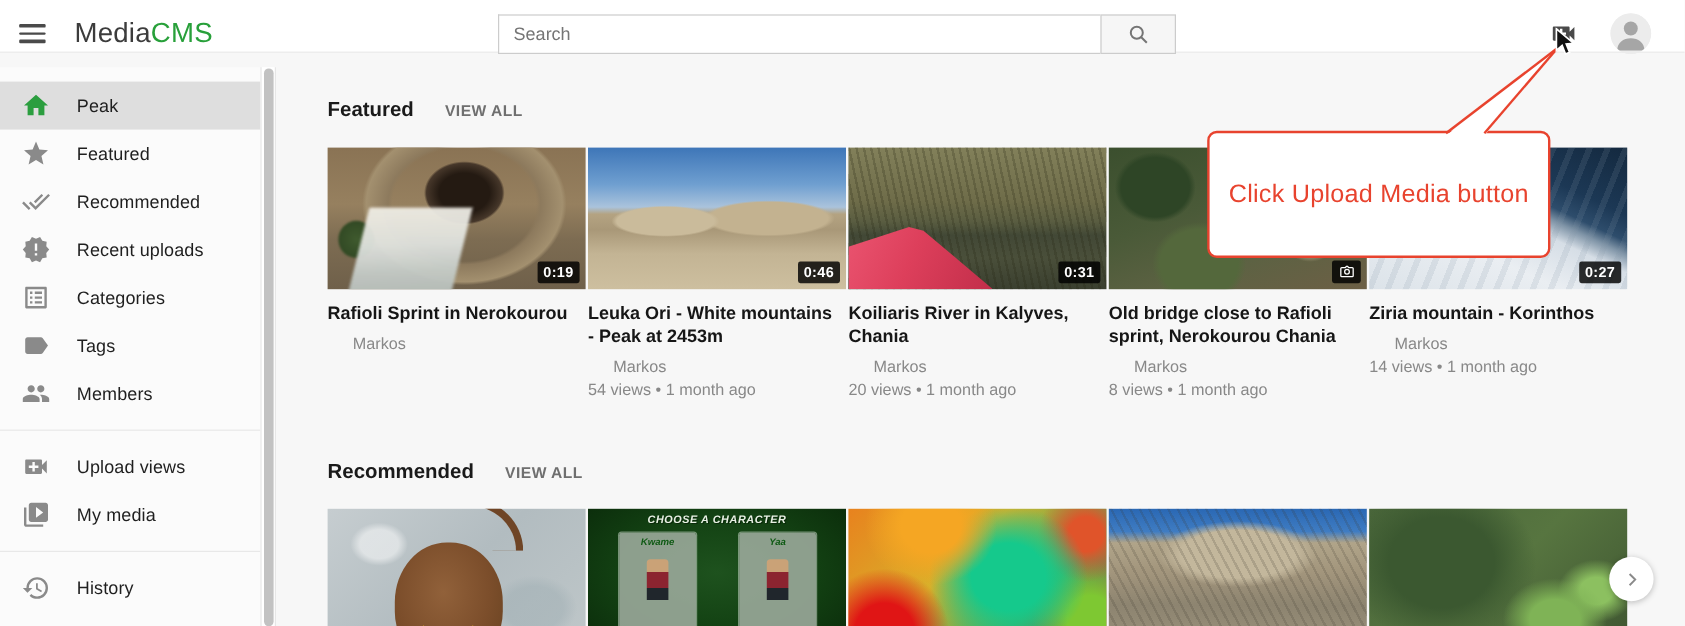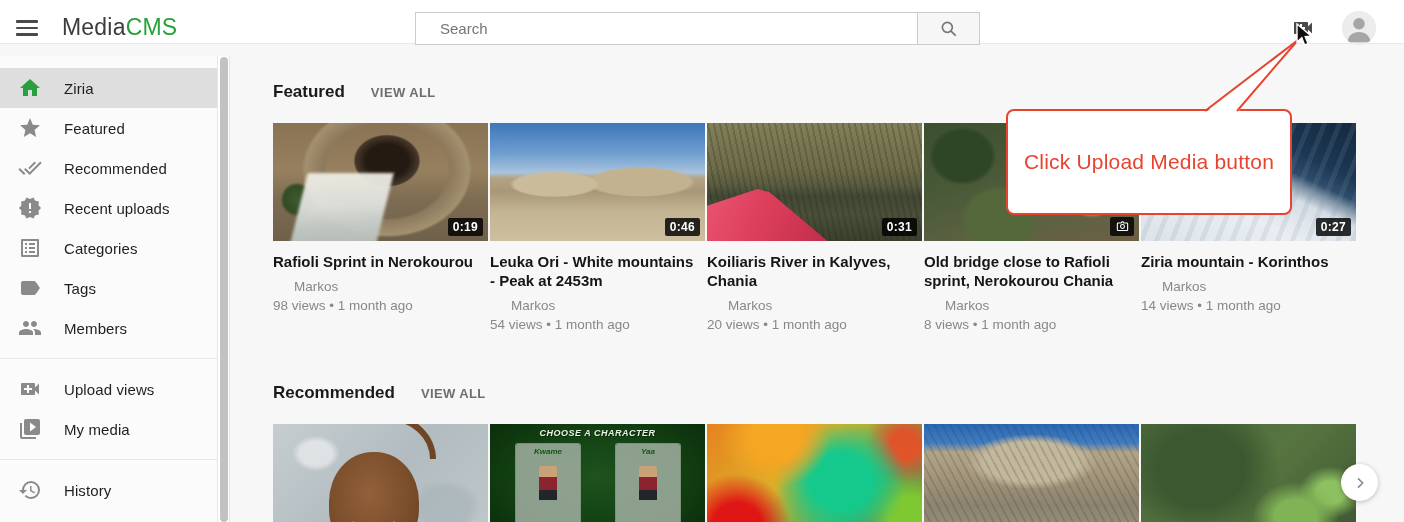--- a/index.html
+++ b/index.html
@@ -7,21 +7,21 @@
   body { font-family:"Liberation Sans","DejaVu Sans",sans-serif; background:#f7f7f7; position:relative; }
 
   
   .header { position:absolute; top:0; left:0; width:1404px; height:44px; background:#fff; border-bottom:1px solid #e9e9e9; z-index:30; }
   .hamburger { position:absolute; left:16px; top:17px; width:24px; height:22px; display:flex; flex-direction:column; justify-content:center; gap:4px; cursor:pointer; }
   .hamburger span { display:block; width:22px; height:2.6px; background:#4a4a4a; border-radius:1px; }
   .logo { position:absolute; left:62px; top:14px; font-size:23px; font-weight:500; letter-spacing:.2px; }
   .logo .m { color:#3c3c3c; }
   .logo .c { color:#28a03a; }
   .searchwrap { position:absolute; left:415px; top:12px; height:33px; display:flex; }
-  .searchinput { width:502px; height:33px; border:1px solid #ccc; border-right:none; background:#fff; font-size:15px; color:#333; padding:0 24px; outline:none; font-family:"Liberation Sans",sans-serif; }
+  .searchinput { width:502px; height:33px; border:1px solid #ccc; border-right:none; background:#fff; font-size:15px; color:#333; padding:0 12px; outline:none; font-family:"Liberation Sans",sans-serif; }
   .searchinput::placeholder { color:#757575; }
   .searchbtn { width:63px; height:33px; border:1px solid #ccc; background:#f6f6f6; display:flex; align-items:center; justify-content:center; cursor:pointer; }
   .uploadicon { position:absolute; right:89px; top:16px; width:24px; height:24px; cursor:pointer; }
   .avatar { position:absolute; right:28px; top:11px; width:34px; height:34px; border-radius:50%; overflow:hidden; background:#ececec; cursor:pointer; }
 
   
   .sidebar { position:absolute; top:56px; left:0; width:217px; height:466px; background:#fbfbfb; z-index:20; padding-top:12px; }
   .scrollstrip { position:absolute; top:56px; left:217px; width:13px; height:466px; background:#fff; border-left:1px solid #e6e6e6; border-right:1px solid #e6e6e6; z-index:21; }
   .scrollthumb { position:absolute; left:2px; top:1px; width:8px; height:465px; background:#c2c2c2; border-radius:4px; }
   .sbitem { height:40px; display:flex; align-items:center; padding-left:18px; gap:22px; cursor:pointer; }
@@ -153,21 +153,21 @@
         <path fill="#a6a6a6" d="M4 22c0-4.5 3.6-7.2 8-7.2s8 2.7 8 7.2H4z"></path>
       </svg>
   </div>
 </div>
 
 <div class="sidebar">
   <div class="sbitem active">
     <svg class="sbicon" viewBox="0 0 24 24">
         <path fill="#2b9e3f" d="M10 20v-6h4v6h5v-8h3L12 3 2 12h3v8z"></path>
       </svg>
-    <span class="lbl">Ziria</span>
+    <span class="lbl">Peak</span>
   </div>
   <div class="sbitem">
     <svg class="sbicon" viewBox="0 0 24 24">
         <path fill="#8a8a8a" d="M12 17.27 18.18 21l-1.64-7.03L22 9.24l-7.19-.61L12 2 9.19 8.63 2 9.24l5.46 4.73L5.82 21z"></path>
       </svg>
     <span class="lbl">Featured</span>
   </div>
   <div class="sbitem">
     <svg class="sbicon" viewBox="0 0 24 24">
         <path fill="#8a8a8a" d="M18 7l-1.41-1.41-6.34 6.34 1.41 1.41L18 7zm4.24-1.41L11.66 16.17 7.48 12l-1.41 1.41L11.66 19l12-12-1.42-1.41zM.41 13.41 6 19l1.41-1.41L1.83 12 .41 13.41z"></path>
@@ -232,21 +232,20 @@
 
   <div class="cardrow first">
     <div class="card">
       <div class="thumb t-f1">
           <div class="veg"></div>
           <div class="wf"></div>
         <span class="dur">0:19</span>
         </div>
       <div class="ctitle">Rafioli Sprint in Nerokourou</div>
       <div class="cauthor">Markos</div>
-      <div class="cmeta">98 views • 1 month ago</div>
     </div>
     <div class="card">
       <div class="thumb t-f2">
         <span class="dur">0:46</span>
         </div>
       <div class="ctitle">Leuka Ori - White mountains - Peak at 2453m</div>
       <div class="cauthor">Markos</div>
       <div class="cmeta">54 views • 1 month ago</div>
     </div>
     <div class="card">

